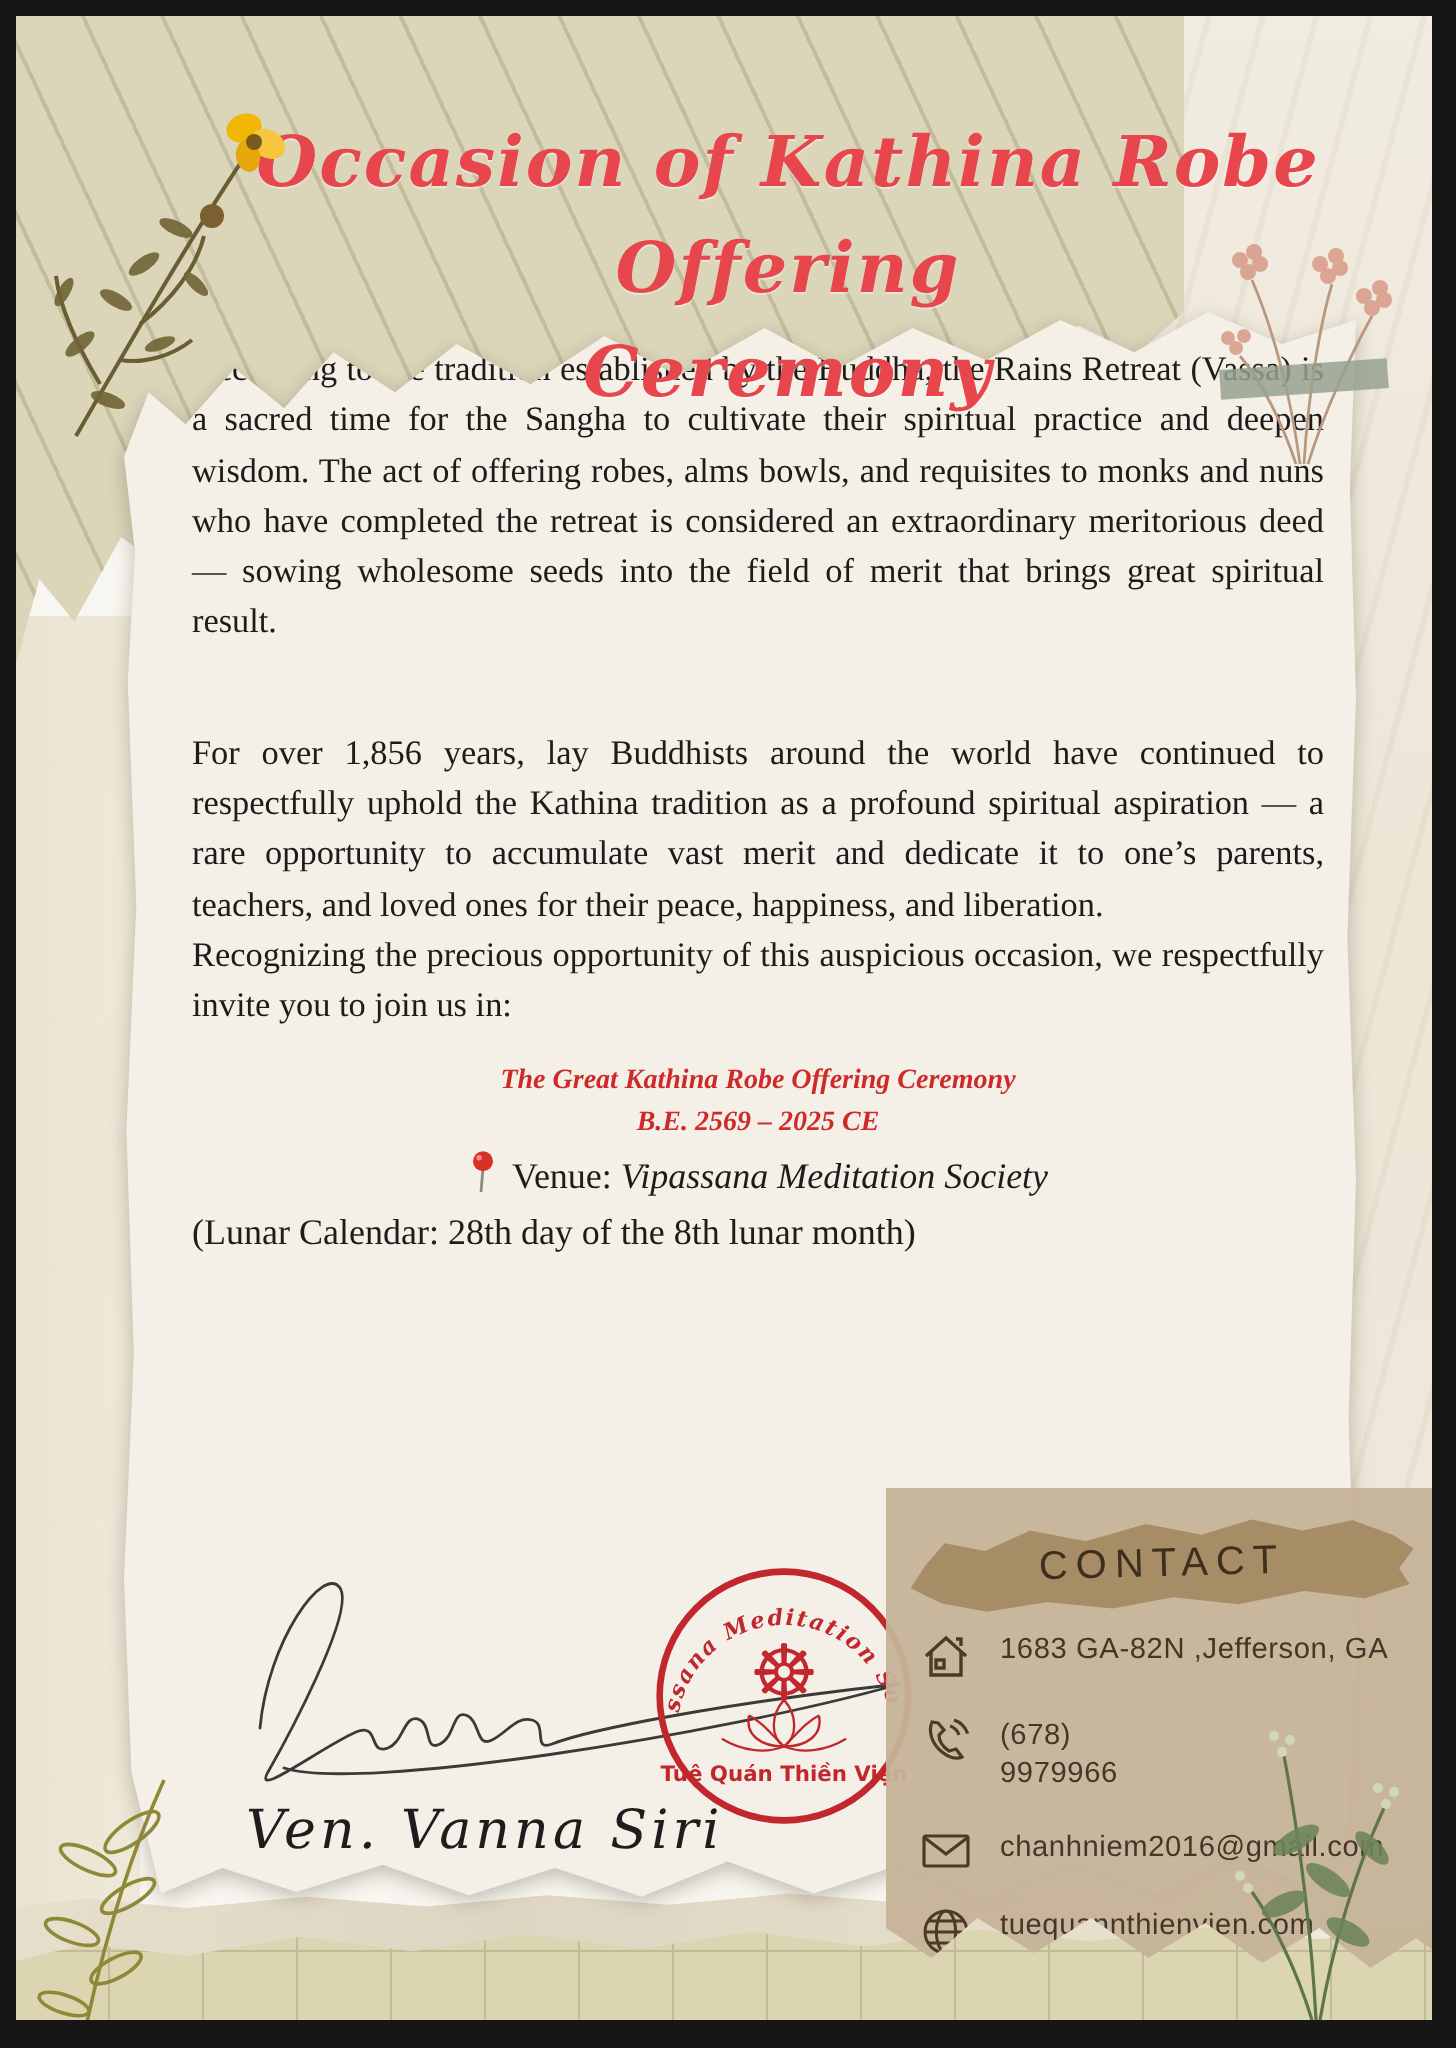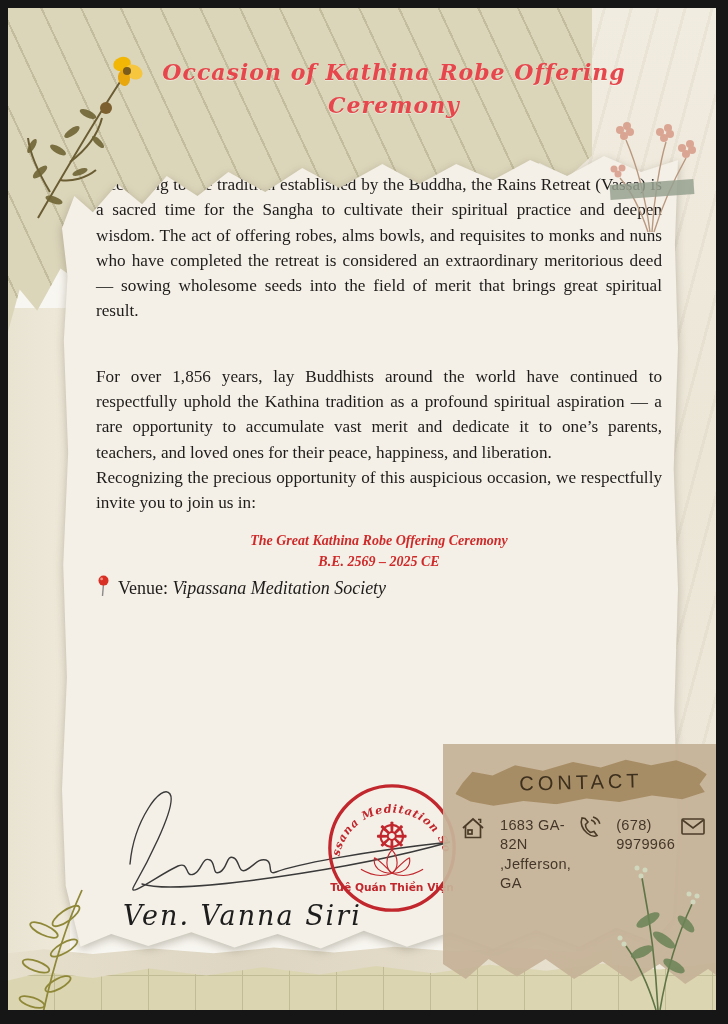--- a/index.html
+++ b/index.html
@@ -50,29 +50,29 @@
     clip-path:polygon(0 10%,2% 6%,5% 8%,9% 4.5%,13% 7%,17% 3.5%,22% 6%,27% 3%,33% 5.5%,39% 2.5%,45% 5%,52% 2%,58% 4.5%,64% 2%,70% 4%,76% 1.5%,82% 3.5%,88% 1%,94% 3%,100% 1.5%,99.5% 12%,100% 25%,99.3% 40%,100% 55%,99.4% 70%,100% 85%,99.2% 96%,96% 99%,90% 97.2%,84% 99.6%,77% 97.5%,70% 99.8%,63% 97.8%,56% 99.6%,49% 97.6%,42% 99.8%,35% 98%,28% 99.7%,21% 97.8%,14% 99.5%,8% 98%,3% 99.6%,.6% 92%,0 80%,.8% 66%,.2% 52%,1% 38%,.3% 24%,.9% 16%);
   }
   .paper-content{ position:absolute; left:34px; top:24px; width:566px; color:#1e1c1a; }
   .paper-content p{ margin:0; font-size:17.2px; line-height:1.47; text-align:justify; }
   .p-gap{ margin-top:40px !important; }
   
   .title{
     position:absolute; left:86px; top:48px; width:600px; z-index:5;
     text-align:center; color:#e6464c;
     font-family:"DejaVu Serif", serif; font-style:italic; font-weight:bold;
-    font-size:22px; line-height:1.5; letter-spacing:1px;
+    font-size:35px; line-height:1.5; letter-spacing:1px;
     text-shadow:0 1px 0 rgba(255,255,255,.4);
   }
   
   .event-heading{
     margin-top:15px; text-align:center; color:#cf2a2a;
     font-weight:bold; font-style:italic; font-size:14px; line-height:1.5;
   }
-  .detail-line{ font-size:18px; line-height:1.55; display:flex; align-items:baseline; gap:7px; }
+  .detail-line{ font-size:18px; line-height:1.55; display:flex; align-items:baseline; gap:7px;justify-content:center; }
   .detail-line .ital{ font-style:italic; }
   .lunar{ font-size:18px; line-height:1.55; }
   sup{ font-size:11px; }
   .pin-icon svg, .clock-icon svg{ position:relative; top:3px; }
   
   .signature-svg{ position:absolute; left:46px; top:620px; }
   .stamp{ position:absolute; left:262px; top:632px; width:136px; height:136px; }
   .sig-name{
     position:absolute; left:61px; top:752px;
     font-family:"DejaVu Serif", serif; font-style:italic; font-size:27px;
@@ -85,21 +85,21 @@
     clip-path:polygon(0 0,100% 0,100% 96%,93% 90%,85% 96%,76% 88%,66% 95%,56% 87%,46% 94%,36% 86%,26% 93%,16% 86%,8% 94%,0 88%);
     font-family:"Liberation Sans", sans-serif; color:#44372a;
   }
   .contact-strip{
     position:absolute; left:12px; top:16px; width:252px; height:44px;
     background:#a78d66; transform:rotate(-1.5deg);
     clip-path:polygon(3% 45%,7% 20%,15% 30%,24% 8%,35% 22%,47% 4%,58% 18%,68% 2%,78% 16%,88% 6%,96% 24%,100% 40%,97% 62%,99% 80%,90% 95%,78% 85%,65% 98%,52% 88%,40% 99%,27% 90%,15% 99%,6% 88%,0 70%);
     display:flex; align-items:center; justify-content:center;
   }
   .contact-strip span{ font-size:20px; letter-spacing:4px; color:#3c2f1d; }
-  .contact-rows{ position:absolute; left:16px; top:70px; width:256px; display:flex; flex-direction:row; gap:4px; }
+  .contact-rows{ position:absolute; left:16px; top:70px; width:256px; display:flex; flex-direction:column; gap:15px; }
   .c-row{ display:flex; gap:13px; align-items:flex-start; }
   .c-row .txt{ font-size:14.6px; line-height:1.32; letter-spacing:.3px; padding-top:2px; }
   .c-row svg{ flex:0 0 auto; }
   
   .dec{ position:absolute; }
 </style>
 </head>
 <body>
 
 <div class="page">
@@ -132,20 +132,21 @@
               <circle cx="5.6" cy="3.9" r="1.4" fill="#f28f86"></circle>
             </svg>
           </span>
           <span>
             <span>Venue:</span>
             <span class="ital">Vipassana Meditation Society</span>
           </span>
         </div>
 
 
+        <div class="lunar">(Lunar Calendar: 28th day of the 8th lunar month)</div>
       </div>
 
       <svg class="signature-svg" width="400" height="140" viewBox="0 0 400 140">
         <path d="M22,96 C26,52 54,14 62,26 C70,38 34,104 26,118 C18,132 52,106 70,98 C82,93 76,110 86,106 C94,103 94,88 102,92 C108,95 104,108 112,104 C120,100 118,86 126,90 C132,93 130,106 138,102 C146,98 150,90 158,92 C166,94 158,108 168,104 C186,97 250,84 342,74 C250,100 70,128 34,116" fill="none" stroke="#3a3a3a" stroke-width="1.4" stroke-linecap="round"></path>
       </svg>
 
       <svg class="stamp" viewBox="0 0 140 140">
         <circle cx="70" cy="70" r="64" fill="none" stroke="#c1272d" stroke-width="3.4"></circle>
         <defs>
             <path id="arcTop" d="M 16,78 A 55,55 0 0 1 124,78"></path>

